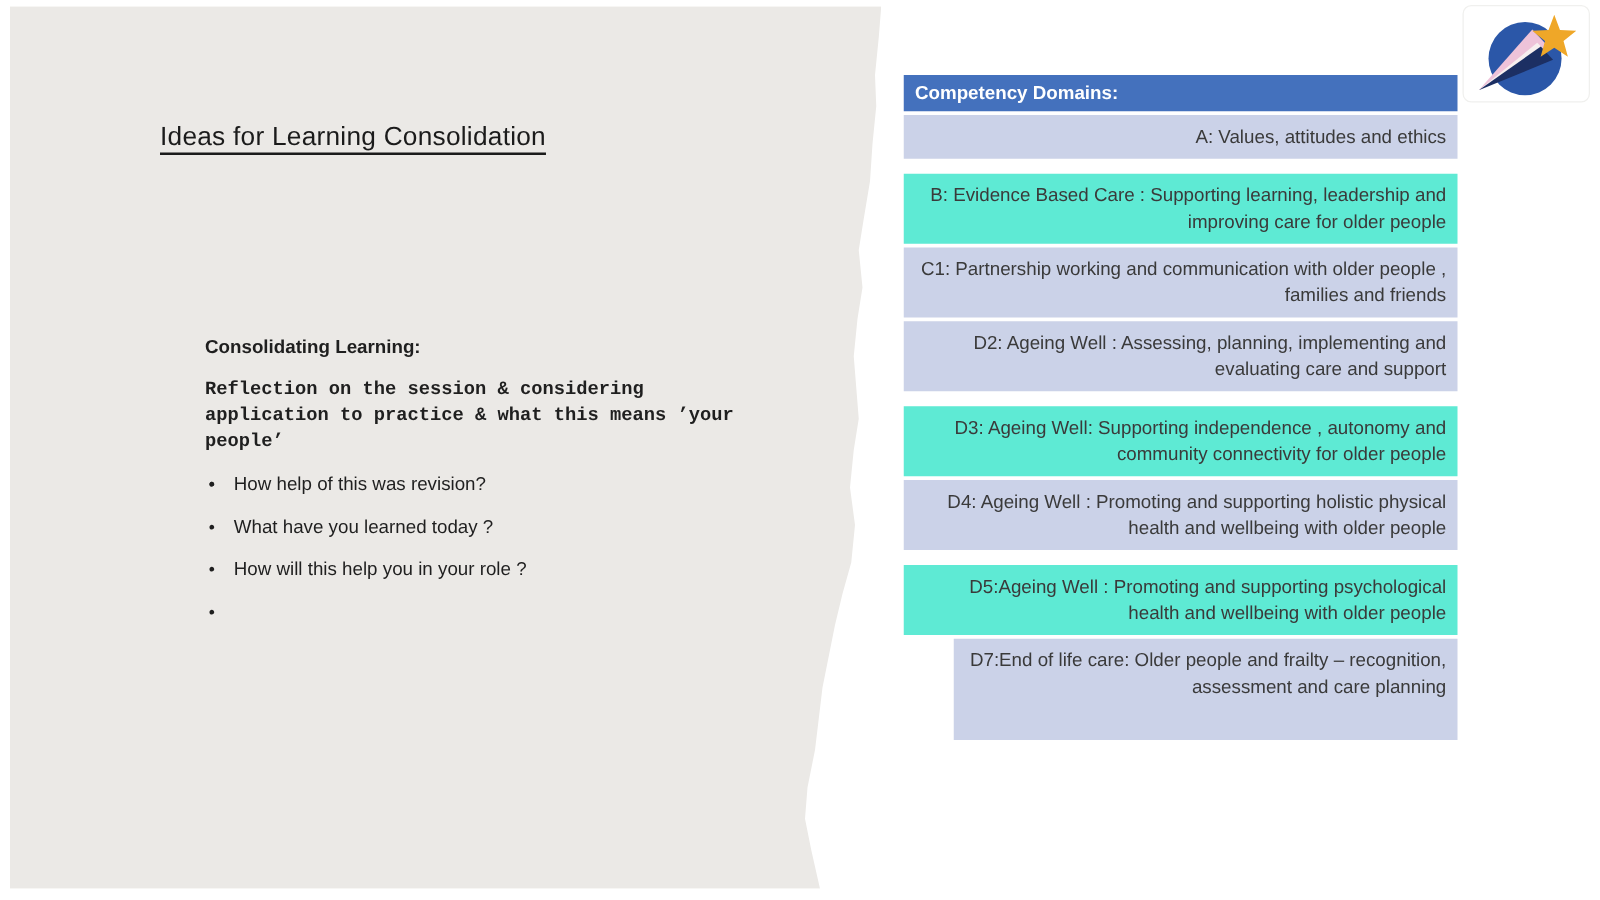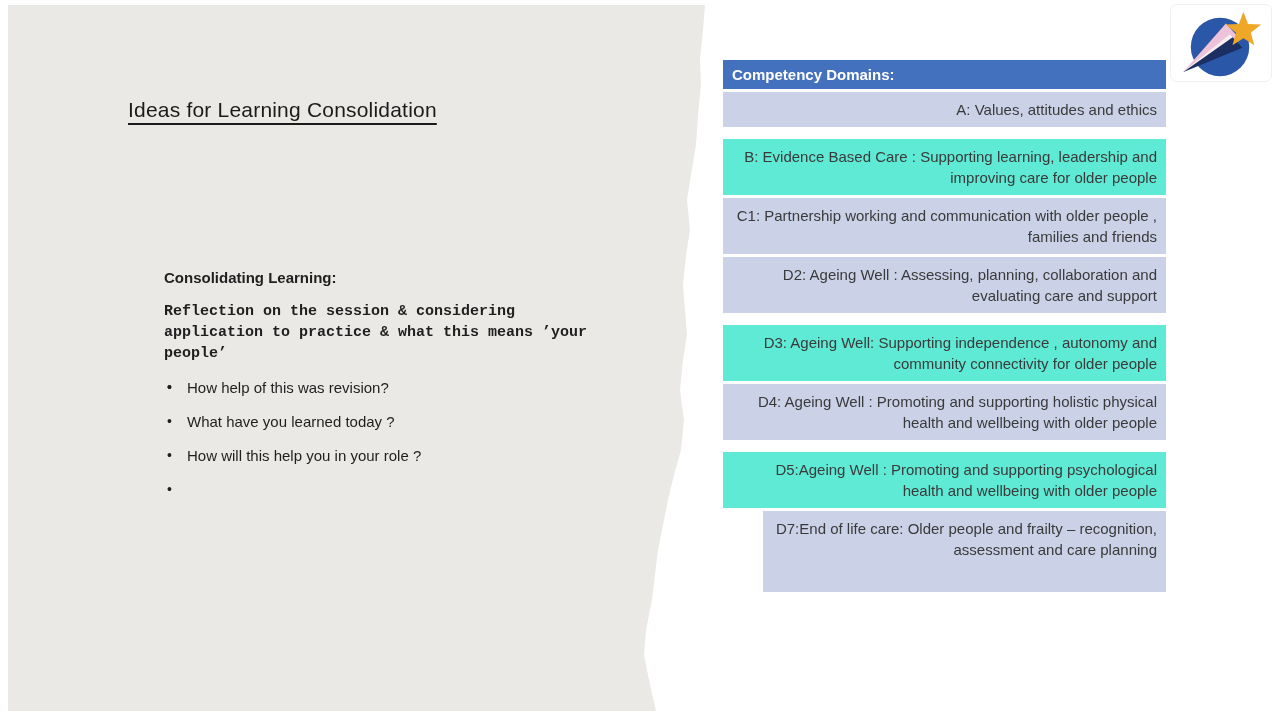--- a/index.html
+++ b/index.html
@@ -146,21 +146,21 @@
       <span class="bullet-dot">•</span>
     </li>
   </ul>
 </div>
 
 <div class="domains-table">
   <div class="domains-header">Competency Domains:</div>
   <div class="domain-row row-dark">A: Values, attitudes and ethics</div>
   <div class="domain-row row-light">B:  Evidence Based Care : Supporting learning, leadership and improving care for older people</div>
   <div class="domain-row row-dark">C1: Partnership working and communication with older people , families and friends</div>
-  <div class="domain-row row-dark">D2: Ageing Well : Assessing, planning, collaboration and evaluating care and support</div>
+  <div class="domain-row row-dark">D2: Ageing Well : Assessing, planning, implementing and evaluating care and support</div>
   <div class="domain-row row-light">D3: Ageing Well: Supporting independence , autonomy and community connectivity for older people</div>
   <div class="domain-row row-dark">D4: Ageing Well : Promoting and supporting holistic physical health and wellbeing with older people</div>
   <div class="domain-row row-light">D5:Ageing Well : Promoting and supporting psychological health and wellbeing with older people</div>
   <div class="domain-row row-dark row-tall">D7:End of life care: Older people and frailty – recognition, assessment and care planning</div>
 </div>
 
 <div class="logo-card">
   <svg viewBox="0 0 102 78">
     <circle cx="50" cy="43" r="30" fill="#2b57a8"></circle>
     <polygon points="12,69 56,19 69,33" fill="#eec3d9"></polygon>

